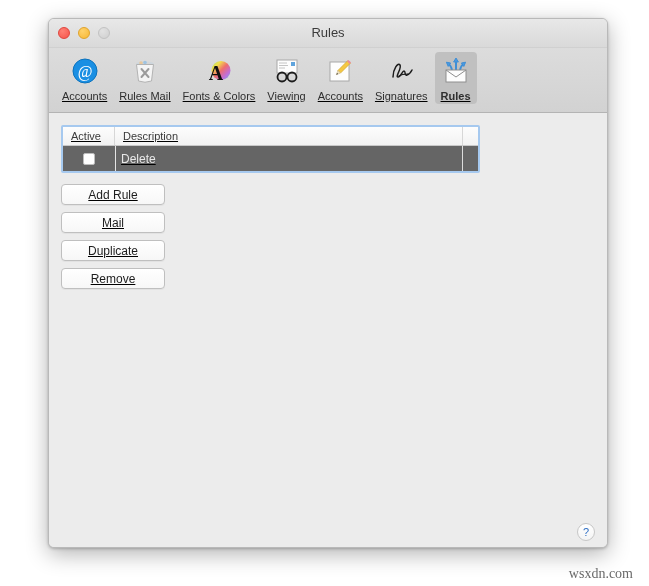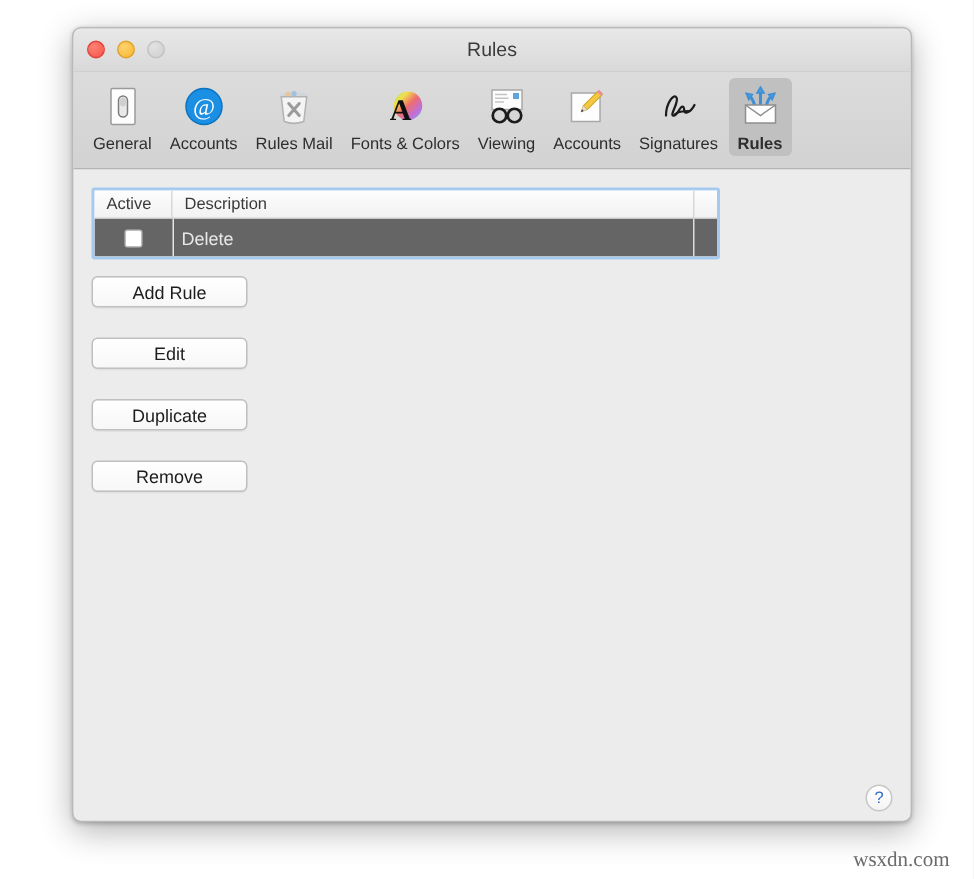--- a/index.html
+++ b/index.html
@@ -21,20 +21,21 @@
     left: 48px;
     top: 18px;
     width: 560px;
     height: 530px;
     border-radius: 6px;
     background: #ececec;
     box-shadow: 0 6px 22px rgba(0,0,0,0.30), 0 1px 3px rgba(0,0,0,0.22);
     overflow: hidden;
     border: 1px solid #b9b9b9;
     box-sizing: border-box;
+    text-decoration: underline;
   }
 
   
   .titlebar {
     position: relative;
     height: 28px;
     background: linear-gradient(to bottom, #e8e8e8 0%, #d9d9d9 100%);
     border-bottom: 1px solid #d0d0d0;
   }
   .traffic {
@@ -178,21 +179,21 @@
     background: #e4e4e4;
   }
   .col-line.l1 { left: 52px; }
   .col-line.l2 { right: 15px; background: #dcdcdc; }
 
   
   .btn-col {
     width: 104px;
     display: flex;
     flex-direction: column;
-    gap: 20px;
+    gap: 7px;
     padding-top: 2px;
   }
   .btn {
     height: 21px;
     background: linear-gradient(to bottom, #ffffff, #f7f7f7);
     border: 1px solid #bfbfbf;
     border-radius: 4px;
     font-size: 12px;
     color: #1d1d1d;
     font-family: "Liberation Sans", sans-serif;
@@ -240,30 +241,20 @@
     <div class="traffic">
       <div class="light close"></div>
       <div class="light min"></div>
       <div class="light zoom"></div>
     </div>
     <div class="window-title">Rules</div>
   </div>
 
   <div class="toolbar">
 
-    <div class="tb-item">
-      <span class="tb-glyph">
-        <svg width="28" height="28" viewBox="0 0 28 28">
-          <rect x="6" y="2" width="16" height="24" rx="1" fill="#fdfdfd" stroke="#9a9a9a" stroke-width="1"></rect>
-          <rect x="11" y="7" width="6" height="14" rx="3" fill="#e9e9e9" stroke="#7d7d7d" stroke-width="1"></rect>
-          <rect x="12" y="8" width="4" height="6" rx="2" fill="#cfcfcf"></rect>
-        </svg>
-      </span>
-      <span class="tb-label">General</span>
-    </div>
 
     <div class="tb-item">
       <span class="tb-glyph">
         <svg width="28" height="28" viewBox="0 0 28 28">
           <circle cx="14" cy="14" r="12" fill="#1a8fe3"></circle>
           <circle cx="14" cy="14" r="12" fill="none" stroke="#0d73bd" stroke-width="1"></circle>
           <text x="14" y="19.5" font-size="16" text-anchor="middle" fill="#ffffff" font-family="Liberation Serif, serif">@</text>
         </svg>
       </span>
       <span class="tb-label">Accounts</span>
@@ -379,21 +370,21 @@
             <div class="checkbox"></div>
           </div>
           <div class="cell-desc">Delete</div>
           <div class="cell-gutter"></div>
         </div>
       </div>
     </div>
 
     <div class="btn-col">
       <div class="btn">Add Rule</div>
-      <div class="btn">Edit</div>
+      <div class="btn">Mail</div>
       <div class="btn">Duplicate</div>
       <div class="btn">Remove</div>
     </div>
 
     <div class="help-btn">?</div>
   </div>
 
 </div>
 
 <div class="watermark">wsxdn.com</div>

